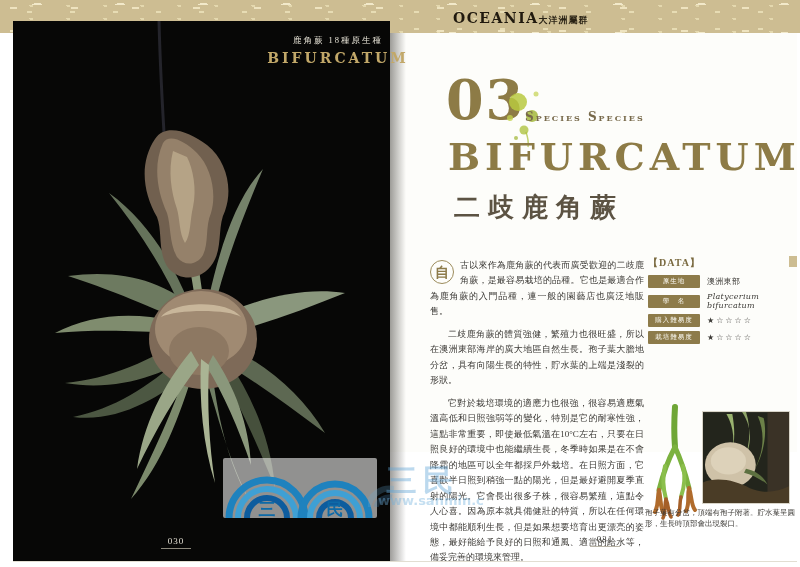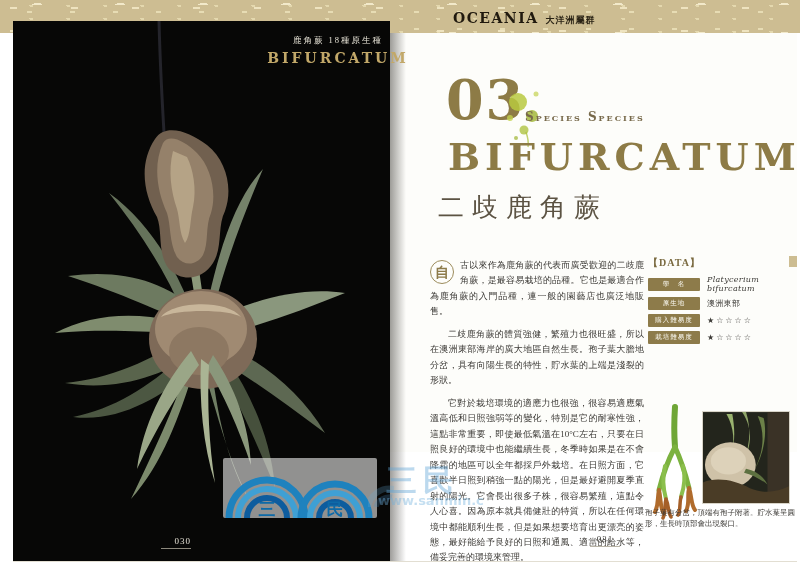--- a/index.html
+++ b/index.html
@@ -15,35 +15,35 @@
     position:absolute; left:0; top:0; width:800px; height:33px;
     background-color:#cdbd92;
     background-image:
       radial-gradient(ellipse 7px 2px at 22% 35%, #eee3bf 55%, transparent 56%),
       radial-gradient(ellipse 5px 2px at 68% 70%, #e7dcb4 55%, transparent 56%),
       radial-gradient(ellipse 9px 2px at 45% 15%, #f2e9ca 55%, transparent 56%),
       radial-gradient(ellipse 4px 1.5px at 85% 45%, #e4d8ae 55%, transparent 56%);
     background-size:61px 23px, 43px 17px, 83px 29px, 37px 13px;
     z-index:2;
   }
-  .banner-region{ position:absolute; left:453px; top:10px; display:flex; align-items:baseline; gap:7px; }
+  .banner-region{ position:absolute; left:453px; top:10px; display:flex; align-items:baseline; }
   .region-en{ font-family:"DejaVu Serif",serif; font-weight:bold; font-size:14px; letter-spacing:1.5px; color:#20190e; }
   .region-zh{ font-size:9px; font-weight:bold; color:#2a2315; letter-spacing:1px; }
 
   
   .left-page{
     position:absolute; left:13px; top:21px; width:377px; height:541px;
     background:#070706; z-index:3;padding-left:48px;
   }
   .lp-header{ position:absolute; left:240px; top:14px; width:170px; text-align:center; }
   .lp-series{ font-size:8.5px; color:#e9e5d8; letter-spacing:2px; }
   .lp-species{ margin-top:3px; font-family:"DejaVu Serif",serif; font-weight:bold; font-size:14px; letter-spacing:3px; color:#c2a869; }
   .lp-photo{ position:absolute; left:0; top:0; }
   .lp-caption{ position:absolute; left:25px; top:484px; width:165px; font-size:8.5px; line-height:1.55; color:#cfcabd; }
-  .lp-pagenum{ position:absolute; left:148px; top:515px; width:30px; text-align:right;
+  .lp-pagenum{ position:absolute; left:148px; top:515px; width:30px; text-align:center;
     font-size:9px; letter-spacing:1px; color:#e6e2d6; border-bottom:1px solid #8c887c; padding-bottom:2px; }
 
   
   .right-page{
     position:absolute; left:390px; top:0; width:407px; height:452px;
     background:#fdfdfa; z-index:1;
   }
   .gutter-shadow{
     position:absolute; left:0; top:0; width:16px; height:562px; z-index:2;
     background:linear-gradient(to right, rgba(40,38,32,.45), rgba(40,38,32,0));
@@ -56,22 +56,22 @@
   .series-label{
     position:absolute; left:135px; top:110px;
     font-family:"DejaVu Serif",serif; font-variant:small-caps; font-weight:bold;
     font-size:12px; letter-spacing:2px; color:#77694a;
   }
   .title-en{
     position:absolute; left:58px; top:134px;
     font-family:"DejaVu Serif",serif; font-weight:bold; font-size:38px; letter-spacing:5px; color:#8d7b46;
   }
   .title-zh{
-    position:absolute; left:48px; top:190px;
-    font-size:26px; letter-spacing:8px; color:#5c5343; font-weight:normal;
+    position:absolute; left:64px; top:190px;
+    font-size:26px; letter-spacing:8px; color:#5c5343; font-weight:bold;
   }
 
   .body-col{ position:absolute; left:40px; top:258px; width:214px; font-size:9px; line-height:1.72; color:#3c3a36; text-align:justify; }
   .body-col p{ margin-bottom:7px; }
   .body-col p.indent{ text-indent:2em; }
   .drop-cap{
     float:left; width:24px; height:24px; margin:2px 6px 0 0;
     border:1px solid #9c8c5c; border-radius:50%;
     color:#8d7b4a; font-size:14px; line-height:24px; text-align:center; font-weight:bold;
   }
@@ -192,26 +192,26 @@
       <p>
         <span class="drop-cap">自</span><span>古以來作為鹿角蕨的代表而廣受歡迎的二歧鹿角蕨，是最容易栽培的品種。它也是最適合作為鹿角蕨的入門品種，連一般的園藝店也廣泛地販售。</span>
       </p>
       <p class="indent">二歧鹿角蕨的體質強健，繁殖力也很旺盛，所以在澳洲東部海岸的廣大地區自然生長。孢子葉大膽地分岔，具有向陽生長的特性，貯水葉的上端是淺裂的形狀。</p>
       <p class="indent">它對於栽培環境的適應力也很強，很容易適應氣溫高低和日照強弱等的變化，特別是它的耐寒性強，這點非常重要，即使最低氣溫在10°C左右，只要在日照良好的環境中也能繼續生長，冬季時如果是在不會降霜的地區可以全年都採戶外栽培。在日照方面，它喜歡半日照到稍強一點的陽光，但是最好避開夏季直射的陽光。它會長出很多子株，很容易繁殖，這點令人心喜。因為原本就具備健壯的特質，所以在任何環境中都能順利生長，但是如果想要培育出更漂亮的姿態，最好能給予良好的日照和通風、適當的給水等，備妥完善的環境來管理。</p>
     </div>
 
     <div class="data-box">
       <div class="data-title">【DATA】</div>
       <div class="data-row">
+        <span class="data-label">原生地</span>
+        <span class="data-value">澳洲東部</span>
+      </div>
+      <div class="data-row">
         <span class="data-label">學　名</span>
         <span class="data-value sci">Platycerium bifurcatum</span>
-      </div>
-      <div class="data-row">
-        <span class="data-label">原生地</span>
-        <span class="data-value">澳洲東部</span>
       </div>
       <div class="data-row">
         <span class="data-label">購入難易度</span>
         <span class="data-value stars">★☆☆☆☆</span>
       </div>
       <div class="data-row">
         <span class="data-label">栽培難易度</span>
         <span class="data-value stars">★☆☆☆☆</span>
       </div>
     </div>

